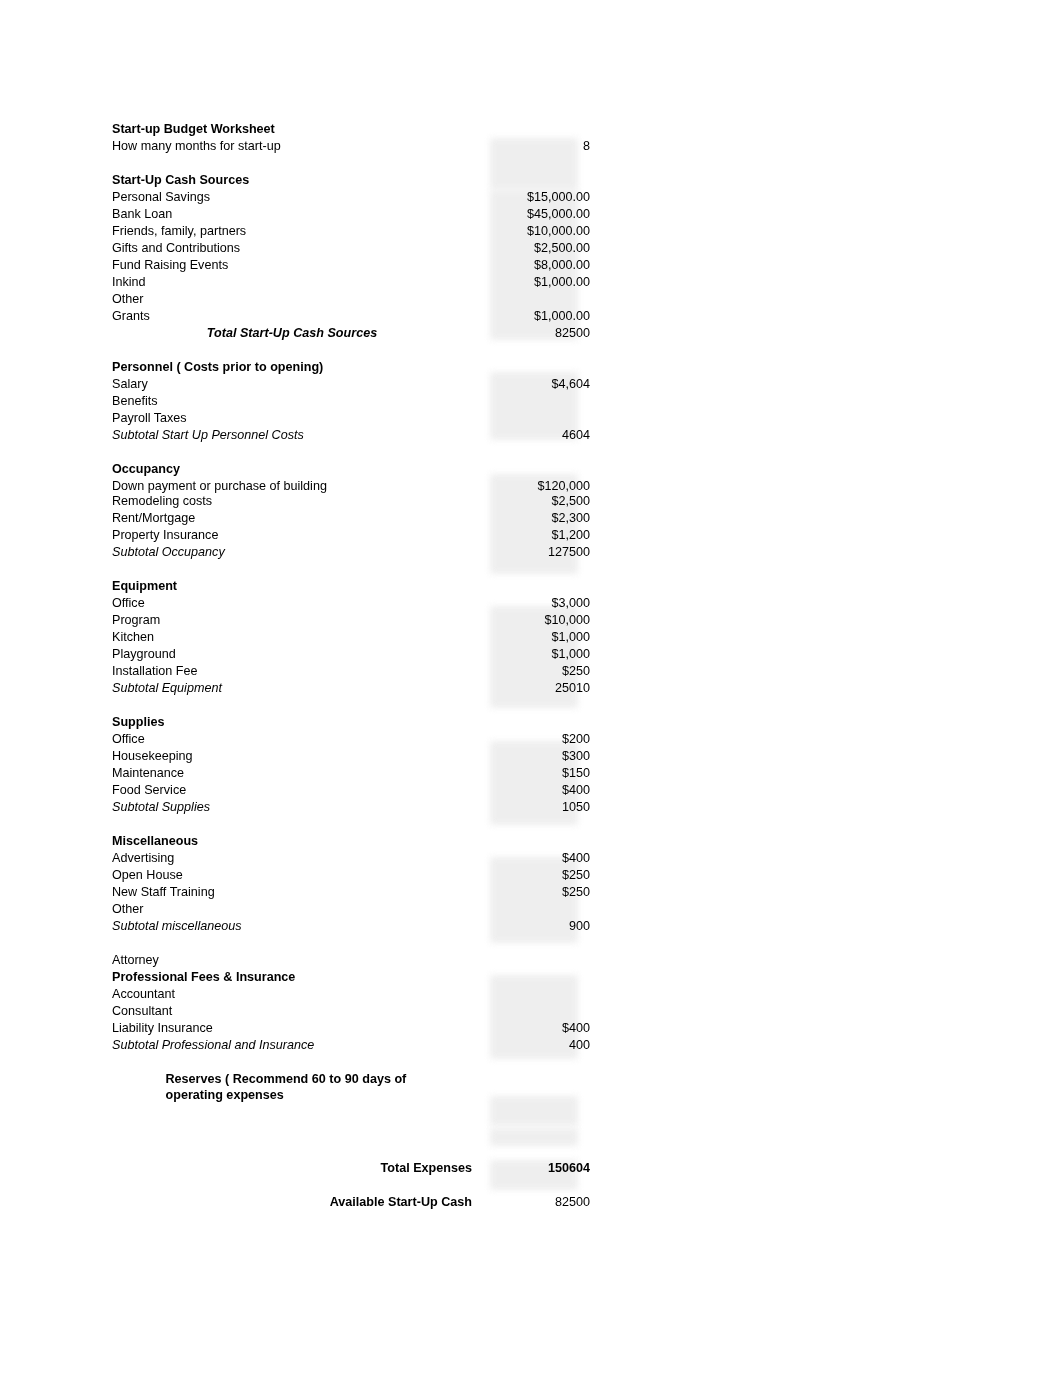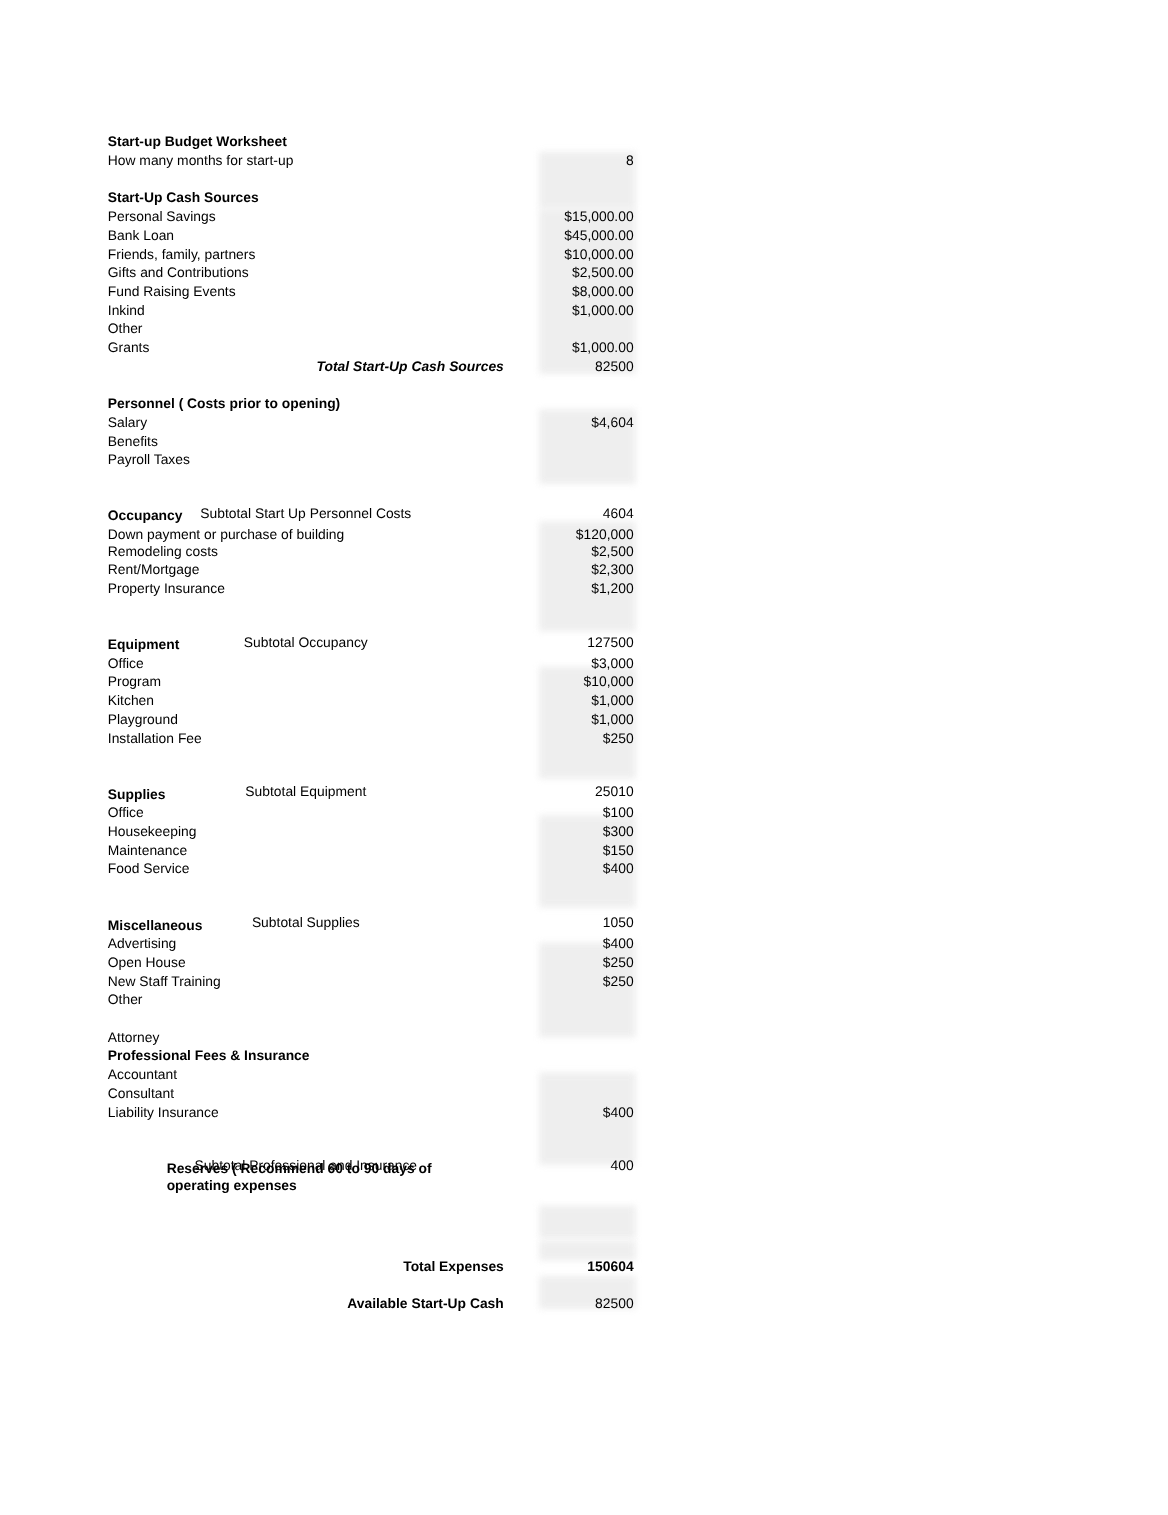--- a/index.html
+++ b/index.html
@@ -10,21 +10,21 @@
   body {
     width: 1062px;
     height: 1377px;
     font-family: "Liberation Sans", sans-serif;
     color: #000000;
     position: relative;
     overflow: hidden;
   }
   .sheet {
     position: absolute;
-    left: 98px;
+    left: 112px;
     top: 122px;
     width: 490px;
   }
   .row {
     position: relative;
     display: flex;
     align-items: baseline;
     height: 17px;
   }
   .row.tight { height: 15px; }
@@ -33,29 +33,29 @@
     font-size: 12.6px;
     line-height: 15px;
     white-space: nowrap;
     flex: 0 0 auto;
     width: 395px;
   }
   .label.head {
     font-weight: bold;
   }
   .label.sub {
-    text-align: center;
+    font-style: italic;
+    text-align: left;
     padding-right: 35px;
     box-sizing: border-box;
-    margin-top: 32px;
   }
   .label.subtotal-bold {
     font-style: italic;
     font-weight: bold;
-    text-align: right;
+    text-align: center;
     padding-right: 35px;
     box-sizing: border-box;
   }
   .label.total {
     font-weight: bold;
     text-align: right;
     padding-right: 35px;
     box-sizing: border-box;
     margin-top: 40px;
   }
@@ -247,21 +247,21 @@
           <div class="label sub">Subtotal Equipment</div>
           <div class="value">25010</div>
         </div>
         <div class="row spacer"></div>
         <div class="row">
           <div class="label head">Supplies</div>
           <div class="value"></div>
         </div>
         <div class="row">
           <div class="label">Office</div>
-          <div class="value">$100</div>
+          <div class="value">$200</div>
         </div>
         <div class="row">
           <div class="label">Housekeeping</div>
           <div class="value">$300</div>
         </div>
         <div class="row">
           <div class="label">Maintenance</div>
           <div class="value">$150</div>
         </div>
         <div class="row">
@@ -285,20 +285,24 @@
           <div class="label">Open House</div>
           <div class="value">$250</div>
         </div>
         <div class="row">
           <div class="label">New Staff Training</div>
           <div class="value">$250</div>
         </div>
         <div class="row">
           <div class="label">Other</div>
           <div class="value"></div>
+        </div>
+        <div class="row">
+          <div class="label sub">Subtotal miscellaneous</div>
+          <div class="value">900</div>
         </div>
         <div class="row spacer"></div>
         <div class="row">
           <div class="label">Attorney</div>
           <div class="value"></div>
         </div>
         <div class="row">
           <div class="label head">Professional Fees &amp; Insurance</div>
           <div class="value"></div>
         </div>

